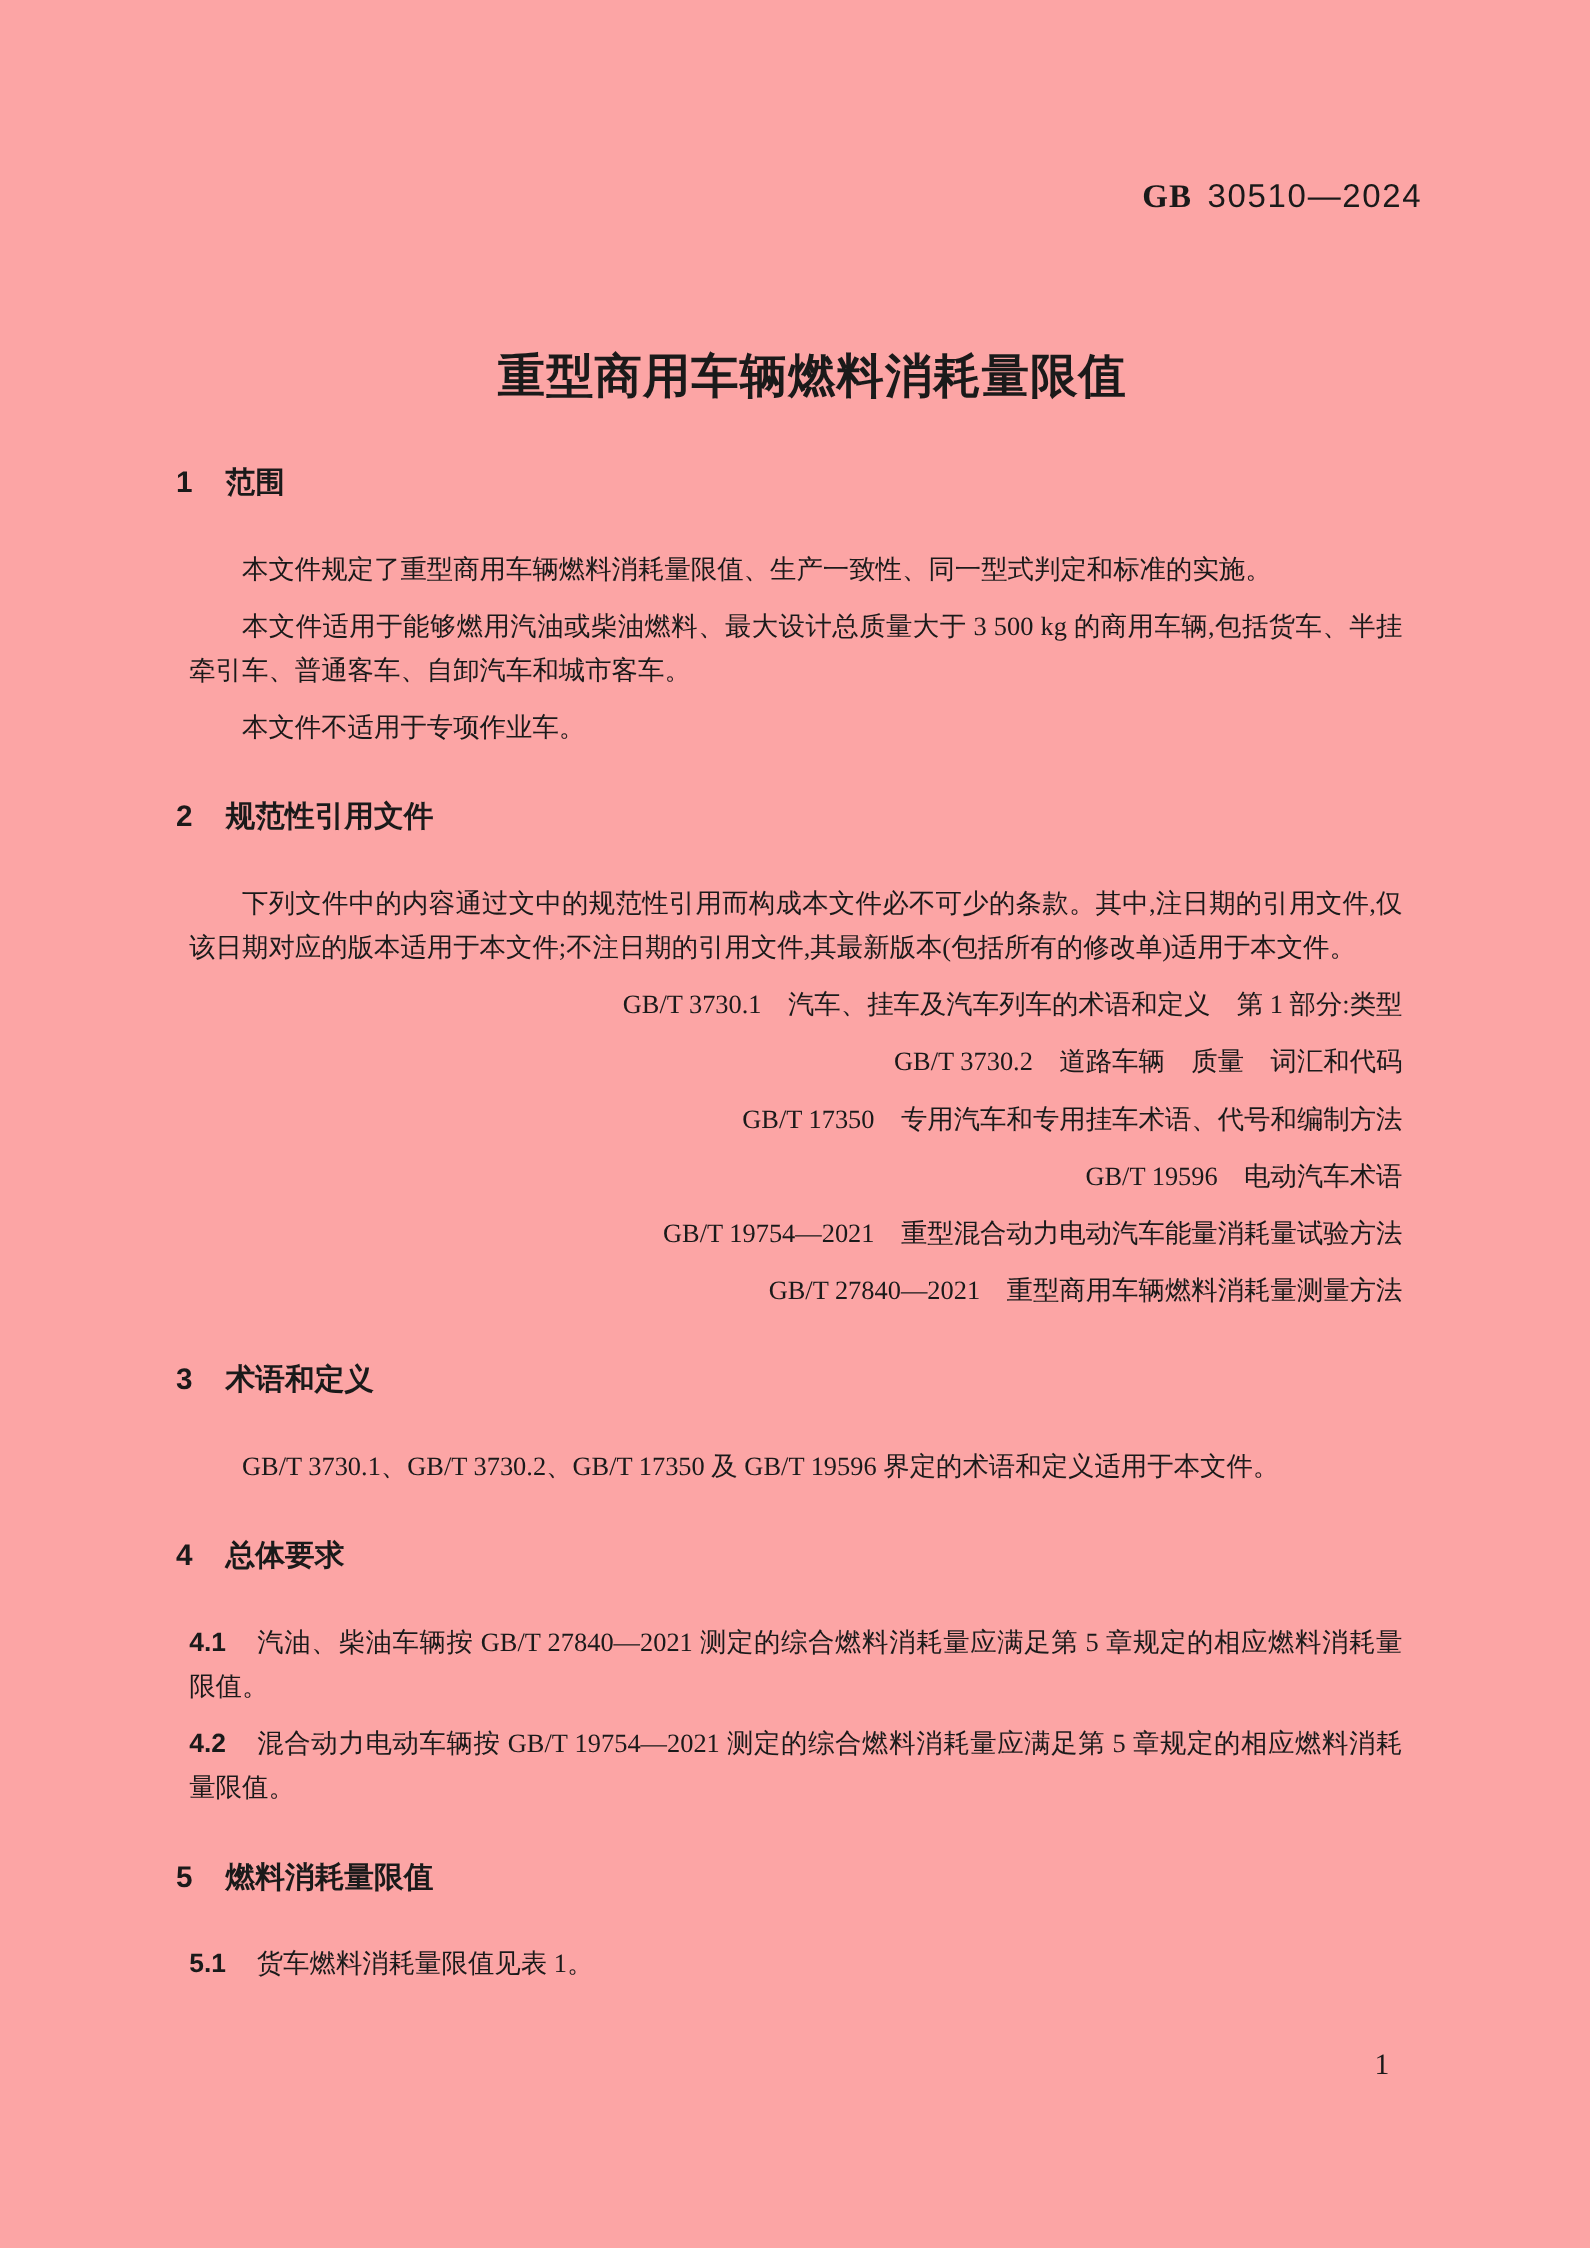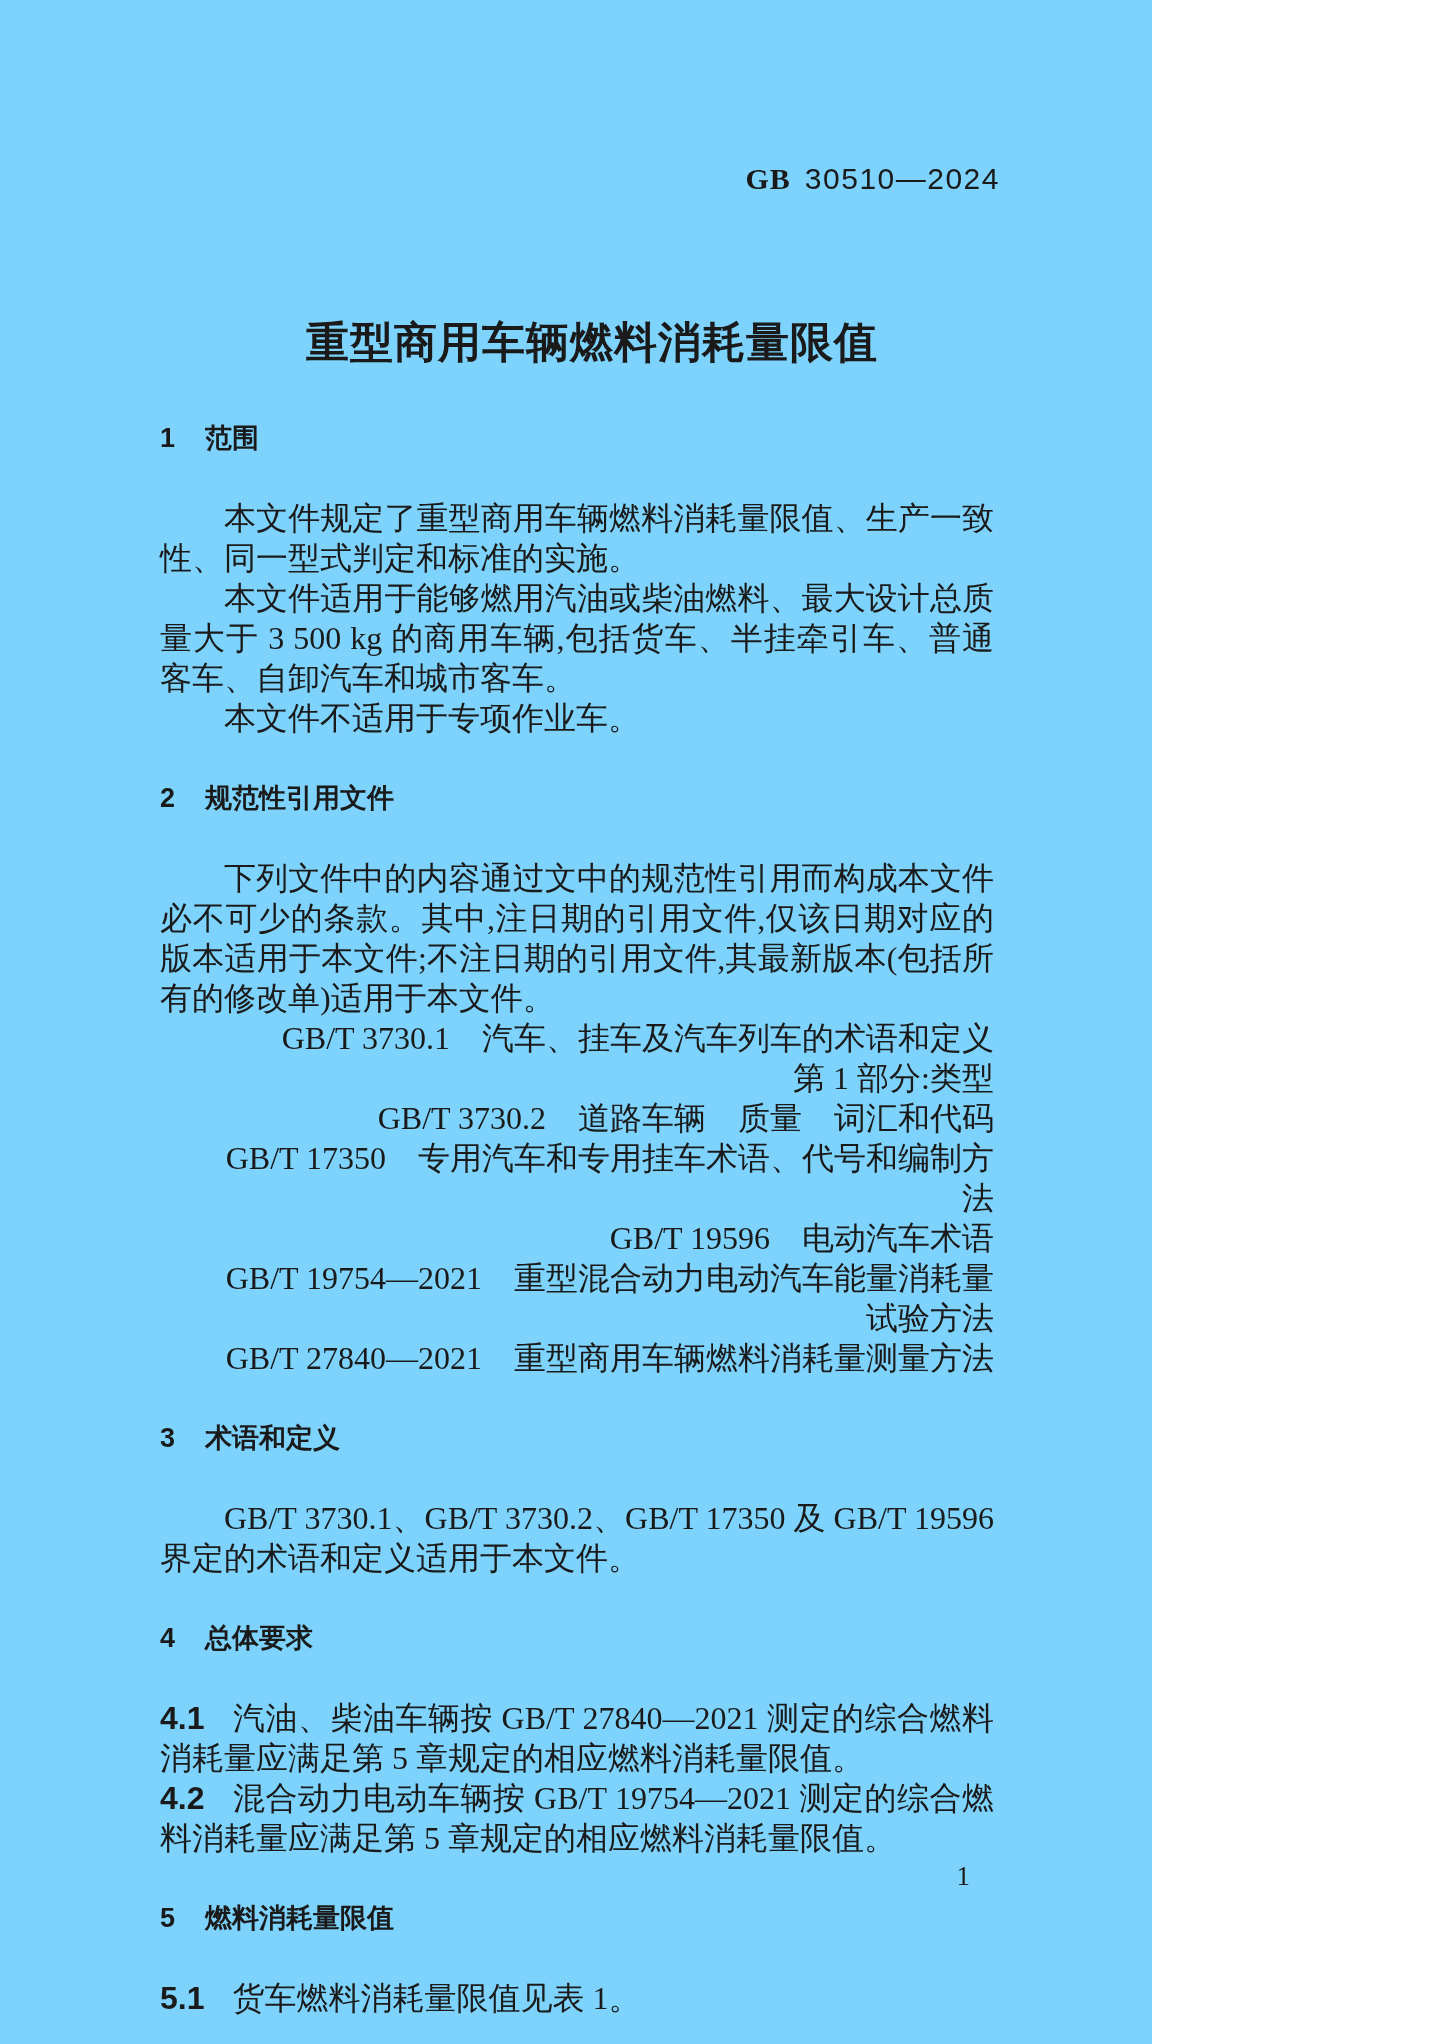--- a/index.html
+++ b/index.html
@@ -2,23 +2,23 @@
 <html lang="zh"><head>
 <meta charset="utf-8">
 <style>
   html, body {
     margin: 0;
     padding: 0;
     background: #ffffff;
   }
   .page {
     position: relative;
-    width: 1152px;
+    width: 1445px;
     height: 2044px;
-    background: #7dd3fc;
+    background: #fca5a5;
     color: #1a1a1a;
     overflow: hidden;
   }
   
   .std-code {
     position: absolute;
     top: 160px;
     right: 152px;
     font-size: 30px;
     line-height: 38px;
@@ -59,23 +59,23 @@
   .sec {
     margin: 40px 0;
     font-family: Liberation Sans, sans-serif;
     font-weight: bold;
     font-size: 27px;
     line-height: 40px;
   }
   .sec:first-child { margin-top: 0; }
   .sec .sec-num { margin-right: 30px; }
   .body {
-    margin: 0;
+    margin: 12px;
     font-family: "Liberation Serif", "DejaVu Serif", serif;
-    font-size: 32px;
+    font-size: 24px;
     line-height: 40px;
     text-align: justify;
   }
   .indent { text-indent: 2em; }
   .ref { text-indent: 2em; text-align: right; }
   .ref .ref-name { margin-left: 1em; }
   .clause { text-indent: 0; }
   .clause .clause-num {
     font-family: "Liberation Sans", "DejaVu Sans", sans-serif;
     font-weight: bold;

